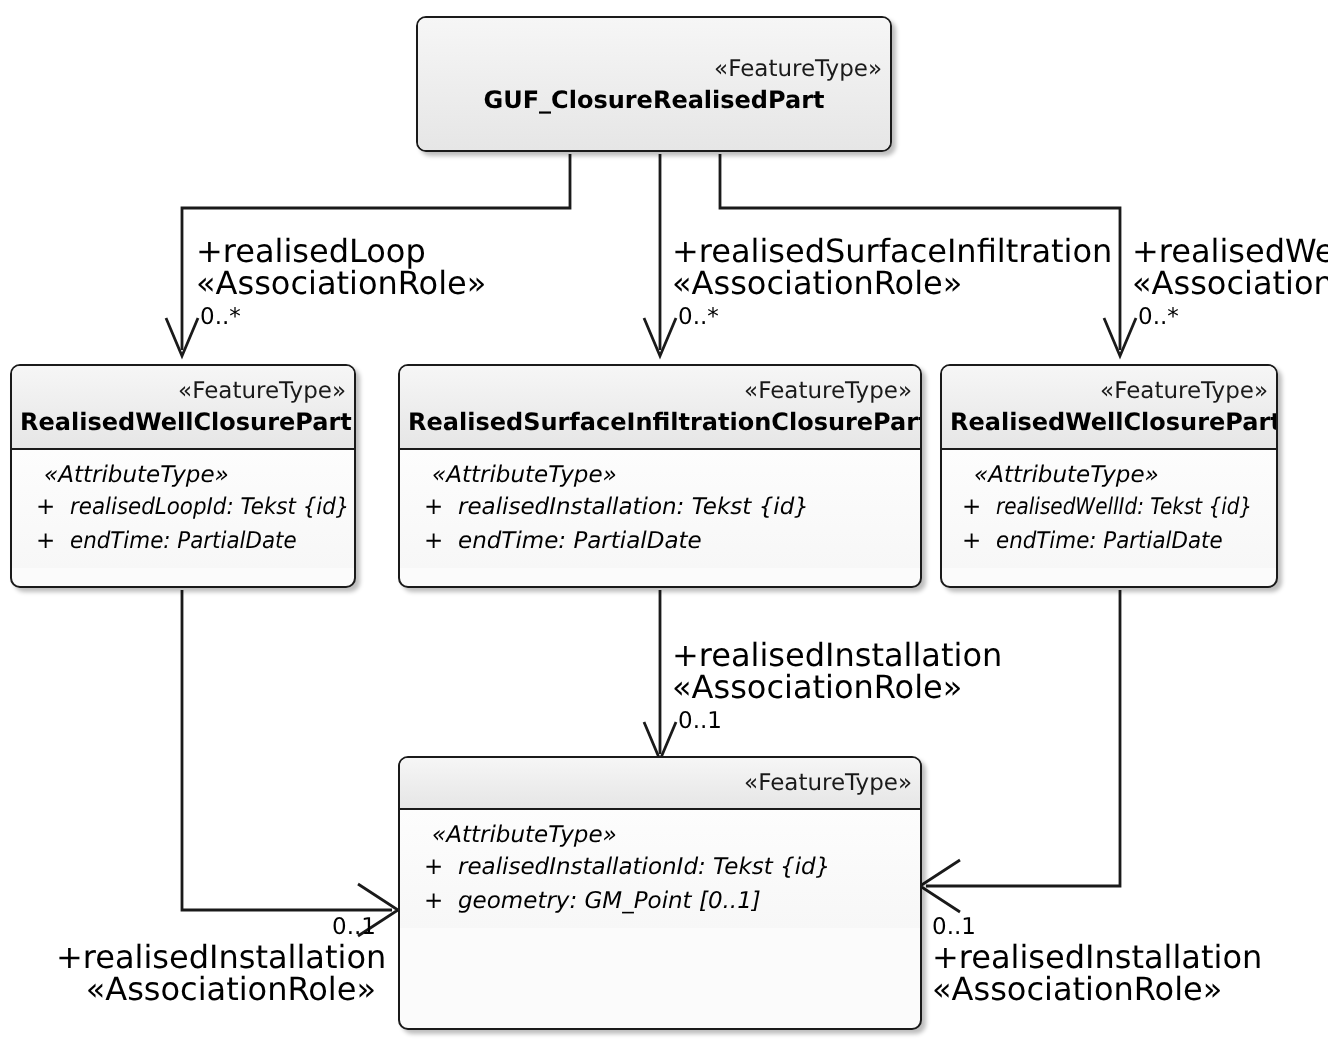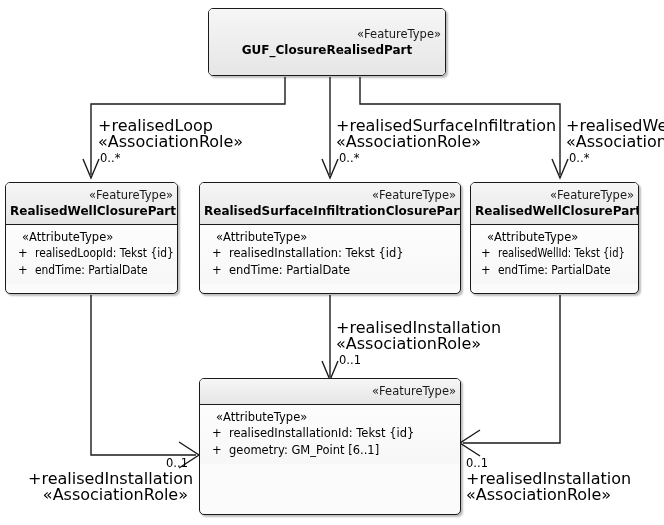--- a/index.html
+++ b/index.html
@@ -59,20 +59,21 @@
     font-size: 12px;
     line-height: 16px;
     font-weight: bold;
     color: #000000;
     white-space: nowrap;
   }
   .uml-body {
     box-sizing: border-box;
     background: linear-gradient(to bottom, #fdfdfd 0%, #f7f7f7 100%);
     padding: 4px 2px 5px 2px;
+    font-style: italic;
   }
   .body-stereotype {
     font-size: 11.5px;
     line-height: 16px;
     padding-left: 14px;
     white-space: nowrap;
   }
   .attr-row {
     display: block;
     position: relative;
@@ -198,21 +199,21 @@
   <div class="uml-class" style="left:199px; top:378px; width:262px; height:137px;">
     <div class="uml-header">
       <div class="stereotype">«FeatureType»</div>
     </div>
     <div class="uml-body">
       <div class="body-stereotype">«AttributeType»</div>
       <div class="attr-row">
         <span class="attr-vis">+</span><span class="attr-text">realisedInstallationId: Tekst {id}</span>
       </div>
       <div class="attr-row">
-        <span class="attr-vis">+</span><span class="attr-text">geometry: GM_Point [6..1]</span>
+        <span class="attr-vis">+</span><span class="attr-text">geometry: GM_Point [0..1]</span>
       </div>
     </div>
   </div>
 
   <div class="edge-label" style="left:98px; top:118px;">
     <div>+realisedLoop</div>
     <div>«AssociationRole»</div>
   </div>
   <div class="mult" style="left:100px; top:150px;">0..*</div>
 

